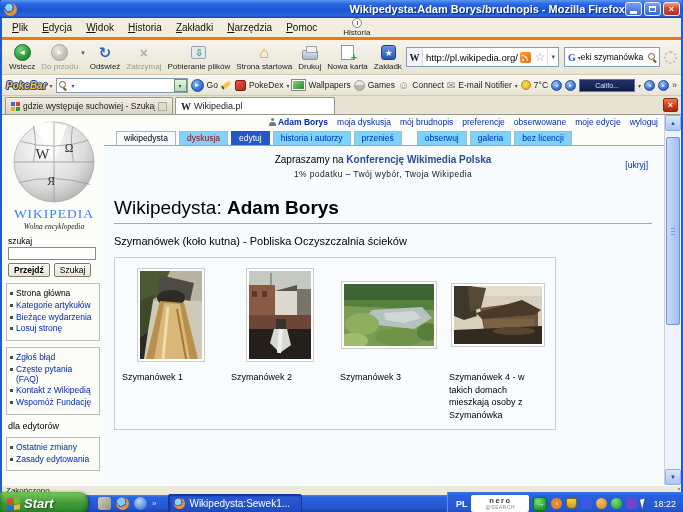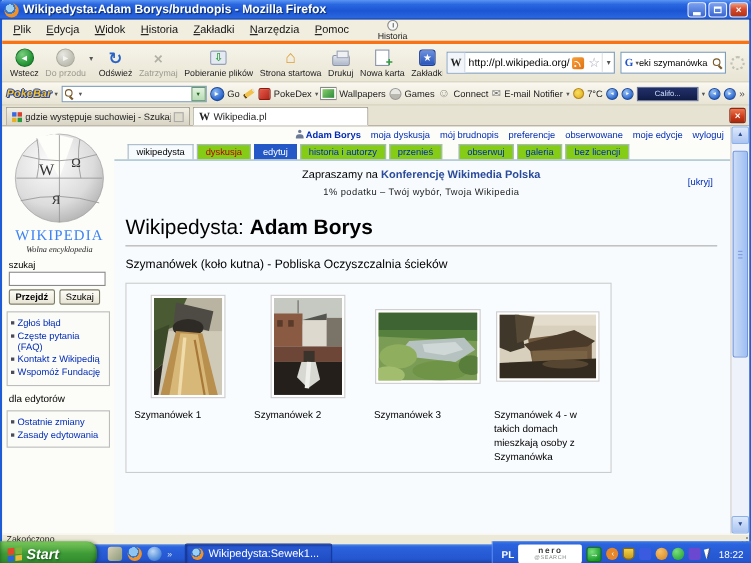--- a/index.html
+++ b/index.html
@@ -4,21 +4,21 @@
 <style>
   * { margin:0; padding:0; box-sizing:border-box; }
   html,body { width:683px; height:512px; overflow:hidden; }
   body { font-family:"Liberation Sans","DejaVu Sans",sans-serif; font-size:10px; background:#0b2a8a; }
   .screen { width:683px; height:512px; display:flex; flex-direction:column; }
   .window { flex:1; min-height:0; display:flex; flex-direction:column; border-left:2px solid #1e5cd6; border-right:2px solid #1e5cd6; background:#ece9d8; }
 
   
   .titlebar { height:18px; margin:0 -2px; border-radius:4px 4px 0 0; padding:0 3px 0 4px;
     background:linear-gradient(180deg,#5a96f2 0%,#2a68e2 22%,#1c55d2 55%,#2a66e0 88%,#16409c 100%);
-    display:flex; align-items:center; }
+    display:flex; align-items:center;text-align:right; }
   .ff-icon { width:13px; height:13px; border-radius:50%; flex:none;
     background:radial-gradient(circle at 38% 35%, #9cd0f2 0 30%, #3a78c8 31% 44%, #f0922a 45% 78%, #b85410 100%); }
   .title-text { flex:1; margin-left:4px; color:#fff; font-weight:bold; font-size:11px; text-shadow:1px 1px 1px #0a2a66; white-space:nowrap; overflow:hidden; }
   .win-controls { display:flex; gap:2px; }
   .wbtn { width:17px; height:14px; border-radius:3px; border:1px solid #eef; color:#fff; font-size:9px; font-weight:bold;
     display:flex; align-items:center; justify-content:center; background:linear-gradient(180deg,#7aa0ee,#3a66d0); }
   .wbtn .minbar { width:7px; height:3px; background:#fff; margin-top:6px; }
   .wbtn .resbox { width:7px; height:6px; border:1px solid #fff; border-top-width:2px; }
   .wbtn.close { background:linear-gradient(180deg,#f0a080,#d6492c 45%,#b03418); }
 
@@ -132,21 +132,21 @@
 
   .wmain { flex:1; min-width:0; display:flex; flex-direction:column; }
   .personalbar { height:14px; display:flex; justify-content:flex-end; align-items:center; gap:9px; padding-right:6px; font-size:8.5px; }
   .personalbar a { color:#002bb8; text-decoration:none; white-space:nowrap; }
   .user-red { color:#ba0000; font-weight:bold; display:flex; align-items:center; gap:2px; }
   .person-icon { width:7px; height:8px; position:relative; display:inline-block; }
   .person-icon::before { content:""; position:absolute; top:0; left:2px; width:3px; height:3px; border-radius:50%; background:#6a7a96; }
   .person-icon::after { content:""; position:absolute; bottom:0; left:0; width:7px; height:4px; border-radius:3px 3px 0 0; background:#6a7a96; }
 
   .article-tabs { height:16px; display:flex; align-items:flex-end; gap:3px; padding-left:12px; font-size:8.5px; }
-  .atab { padding:1px 7px 2px; background:#84cc16; border:1px solid #a7b8c7; border-bottom:none; color:#002bb8; white-space:nowrap; }
+  .atab { padding:1px 7px 2px; background:#7dd3fc; border:1px solid #a7b8c7; border-bottom:none; color:#002bb8; white-space:nowrap; }
   .atab.current { color:#000; background:#f7fbfe; }
   .atab.rednew { color:#ba0000; }
   .atab.selected { background:#2458c7; color:#fff; border-color:#2458c7; }
   .atab.gap { margin-left:12px; }
 
   .contentbox { flex:1; min-height:0; border-top:1px solid #8cacbb; background:#f7fbfe; position:relative; padding:8px 12px 0 10px; overflow:hidden; }
   .banner { text-align:center; font-size:10px; color:#000; }
   .banner a { color:#2a4a9a; font-weight:bold; text-decoration:none; }
   .banner-sub { text-align:center; font-size:8.5px; color:#222; margin-top:4px; letter-spacing:.4px; }
   .hide-link { position:absolute; top:14px; right:16px; font-size:8.5px; color:#002bb8; }
@@ -386,20 +386,40 @@
             <text x="38" y="70" font-size="12" font-family="Liberation Serif,serif" fill="#333">Я</text>
           </svg>
           <div class="logo-title">WIKIPEDIA</div>
           <div class="logo-sub">Wolna encyklopedia</div>
         </div>
         <div class="search-label">szukaj</div>
         <input class="side-input" style="">
         <div class="side-btns">
           <button class="xp-btn bold">Przejdź</button>
           <button class="xp-btn">Szukaj</button>
+        </div>
+        <div class="navbox">
+          <ul>
+            <li>
+                <span class="sq"></span>
+                <a class="black">Strona główna</a>
+              </li>
+            <li>
+                <span class="sq"></span>
+                <a>Kategorie artykułów</a>
+              </li>
+            <li>
+                <span class="sq"></span>
+                <a>Bieżące wydarzenia</a>
+              </li>
+            <li>
+                <span class="sq"></span>
+                <a>Losuj stronę</a>
+              </li>
+          </ul>
         </div>
         <div class="navbox">
           <ul>
             <li>
                 <span class="sq"></span>
                 <a>Zgłoś błąd</a>
               </li>
             <li>
                 <span class="sq"></span>
                 <a>Częste pytania (FAQ)</a>

